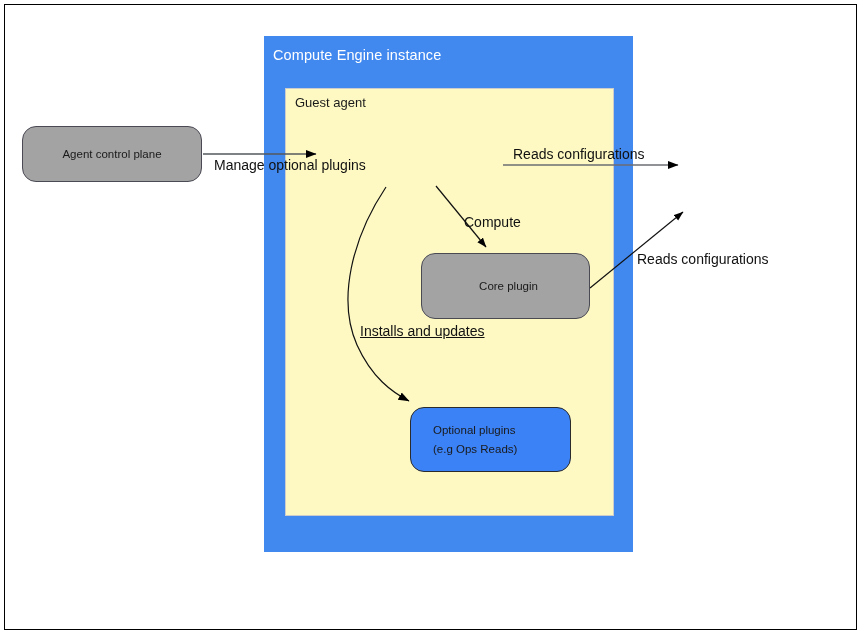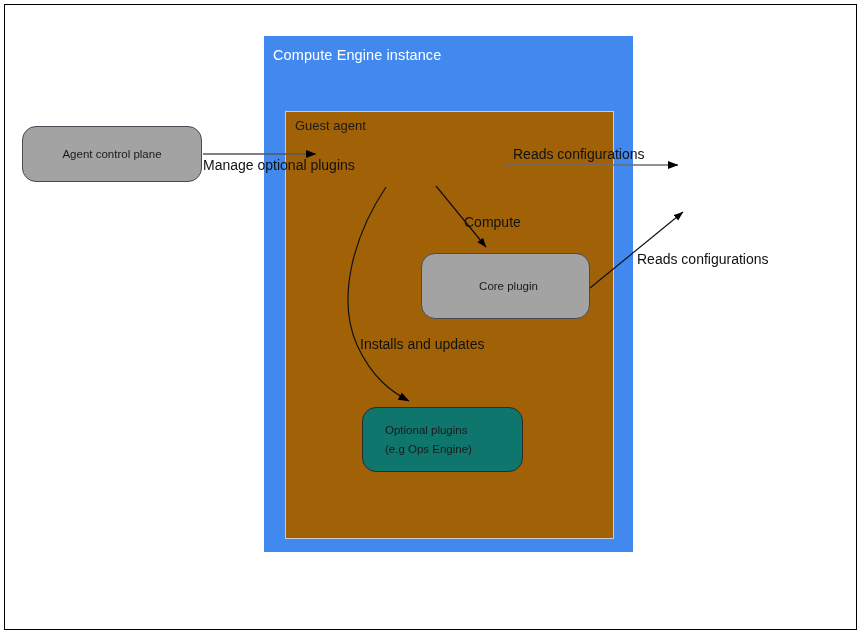--- a/index.html
+++ b/index.html
@@ -56,24 +56,23 @@
     font-size: 14.5px;
     color: #ffffff;
     letter-spacing: 0.1px;
   }
   .guest-panel {
     position: absolute;
     left: 285px;
     top: 88px;
     width: 329px;
     height: 428px;
-    background: #a16207;
+    background: #fef9c3;
     border: 1px solid #cccccc;
     box-sizing: border-box;
-    margin-top: 23px;
   }
   .guest-title {
     position: absolute;
     left: 9px;
     top: 6px;
     font-size: 13px;
     color: #1a1a1a;
   }
   
   .node {
@@ -87,22 +86,23 @@
     text-align: center;
     font-size: 11.5px;
     color: #1a1a1a;
     line-height: 1.45;
   }
   .node-blue {
     background: #a3a3a3;
     border-color: #4a4a55;
   }
   .node-yellow {
-    background: #0f766e;
+    background: #3b82f6;
     border-color: #2b2b2b;
+    margin-left: 48px;
   }
   #agent-control-plane {
     left: 22px;
     top: 126px;
     width: 180px;
     height: 56px;
   }
   #guest-agent-manager {
     left: 325px;
     top: 120px;
@@ -152,25 +152,25 @@
     color: #1a1a1a;
   }
   
   .edge-label {
     position: absolute;
     font-size: 14px;
     color: #111111;
     white-space: nowrap;
     line-height: 1;
   }
-  #label-manage-optional-plugins { left: 203px; top: 158px; }
+  #label-manage-optional-plugins { left: 214px; top: 158px; }
   #label-reads-configurations-1  { left: 513px; top: 147px; }
   #label-manages                 { left: 464px; top: 215px; }
   #label-reads-configurations-2  { left: 637px; top: 252px; }
-  #label-installs-and-updates    { left: 360px; top: 337px; }
+  #label-installs-and-updates    { left: 360px; top: 324px; text-decoration: underline; }
 </style>
 </head>
 <body>
 
 <div id="canvas">
 
   <div id="page-frame"></div>
 
   <div class="vm-container">
     <div class="vm-title">Compute Engine instance</div>
@@ -212,21 +212,21 @@
   </div>
 
 
   <div class="node node-blue" id="core-plugin">
     <span>Core plugin</span>
   </div>
 
   <div class="node node-yellow" id="optional-plugins">
     <div>
       <div>Optional plugins</div>
-      <div>(e.g  Ops Engine)</div>
+      <div>(e.g  Ops Reads)</div>
     </div>
   </div>
 
 
   <div class="edge-label" id="label-manage-optional-plugins">Manage optional plugins</div>
 
   <div class="edge-label" id="label-reads-configurations-1">Reads configurations</div>
 
   <div class="edge-label" id="label-manages">Compute</div>
 

